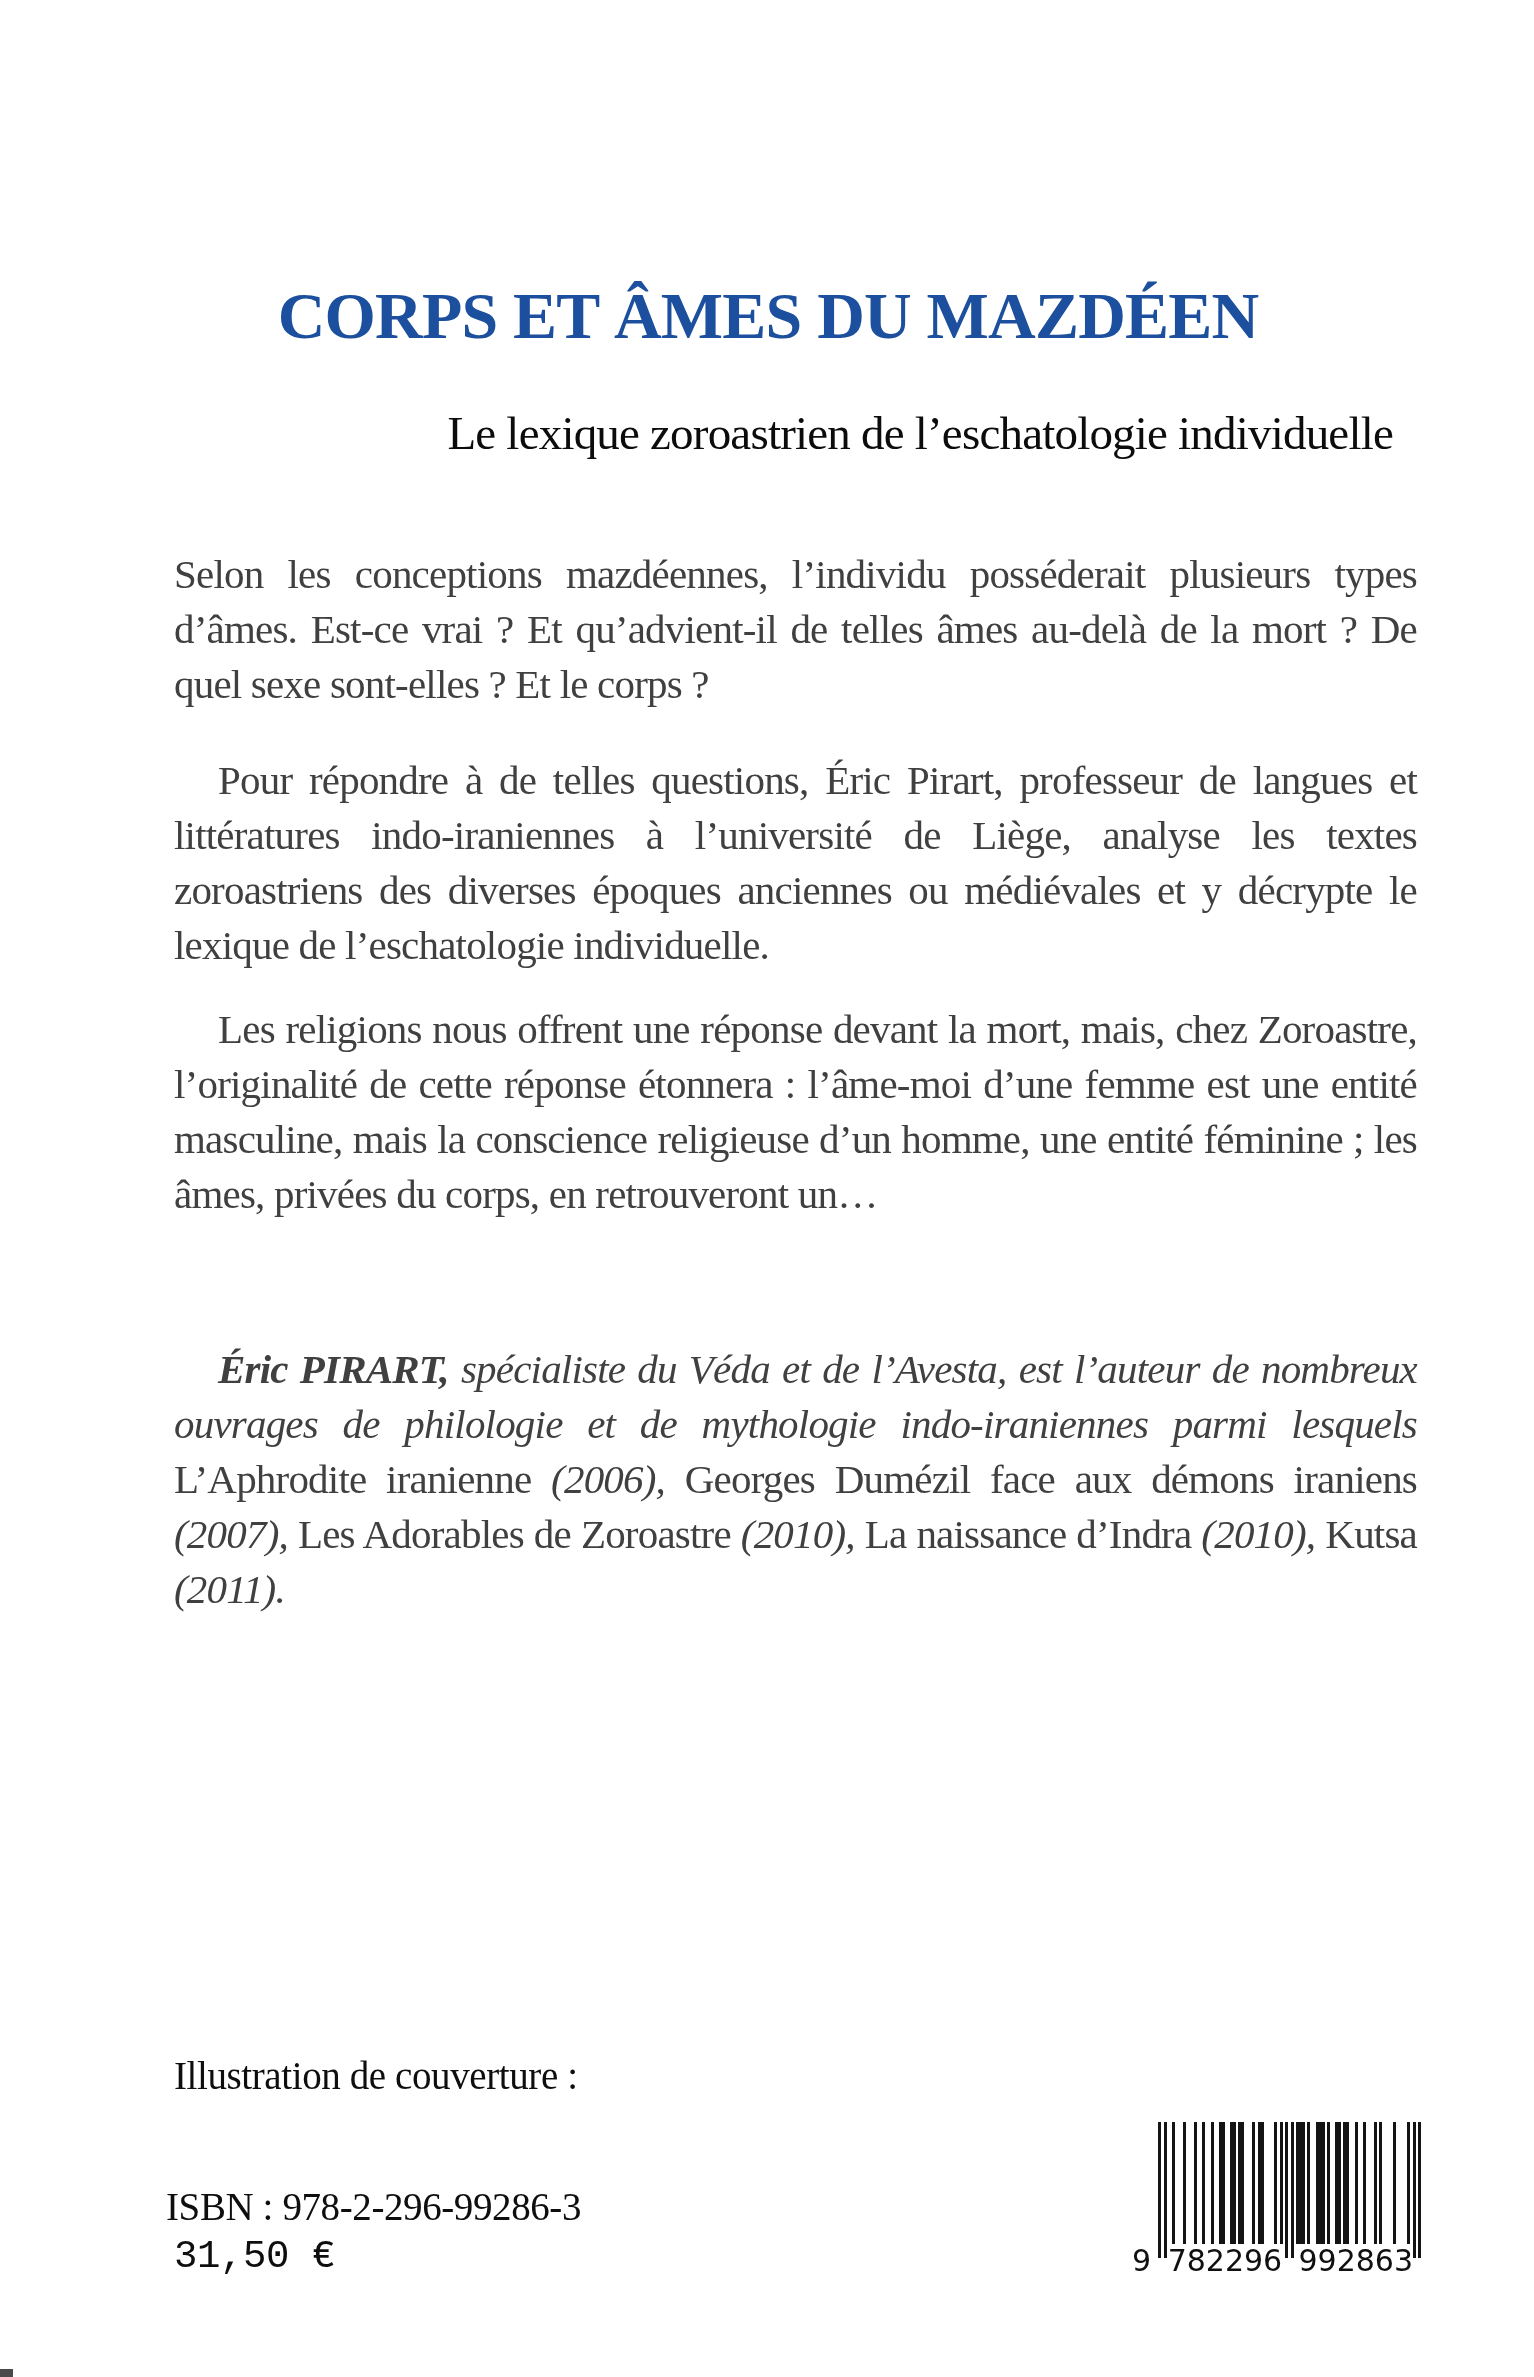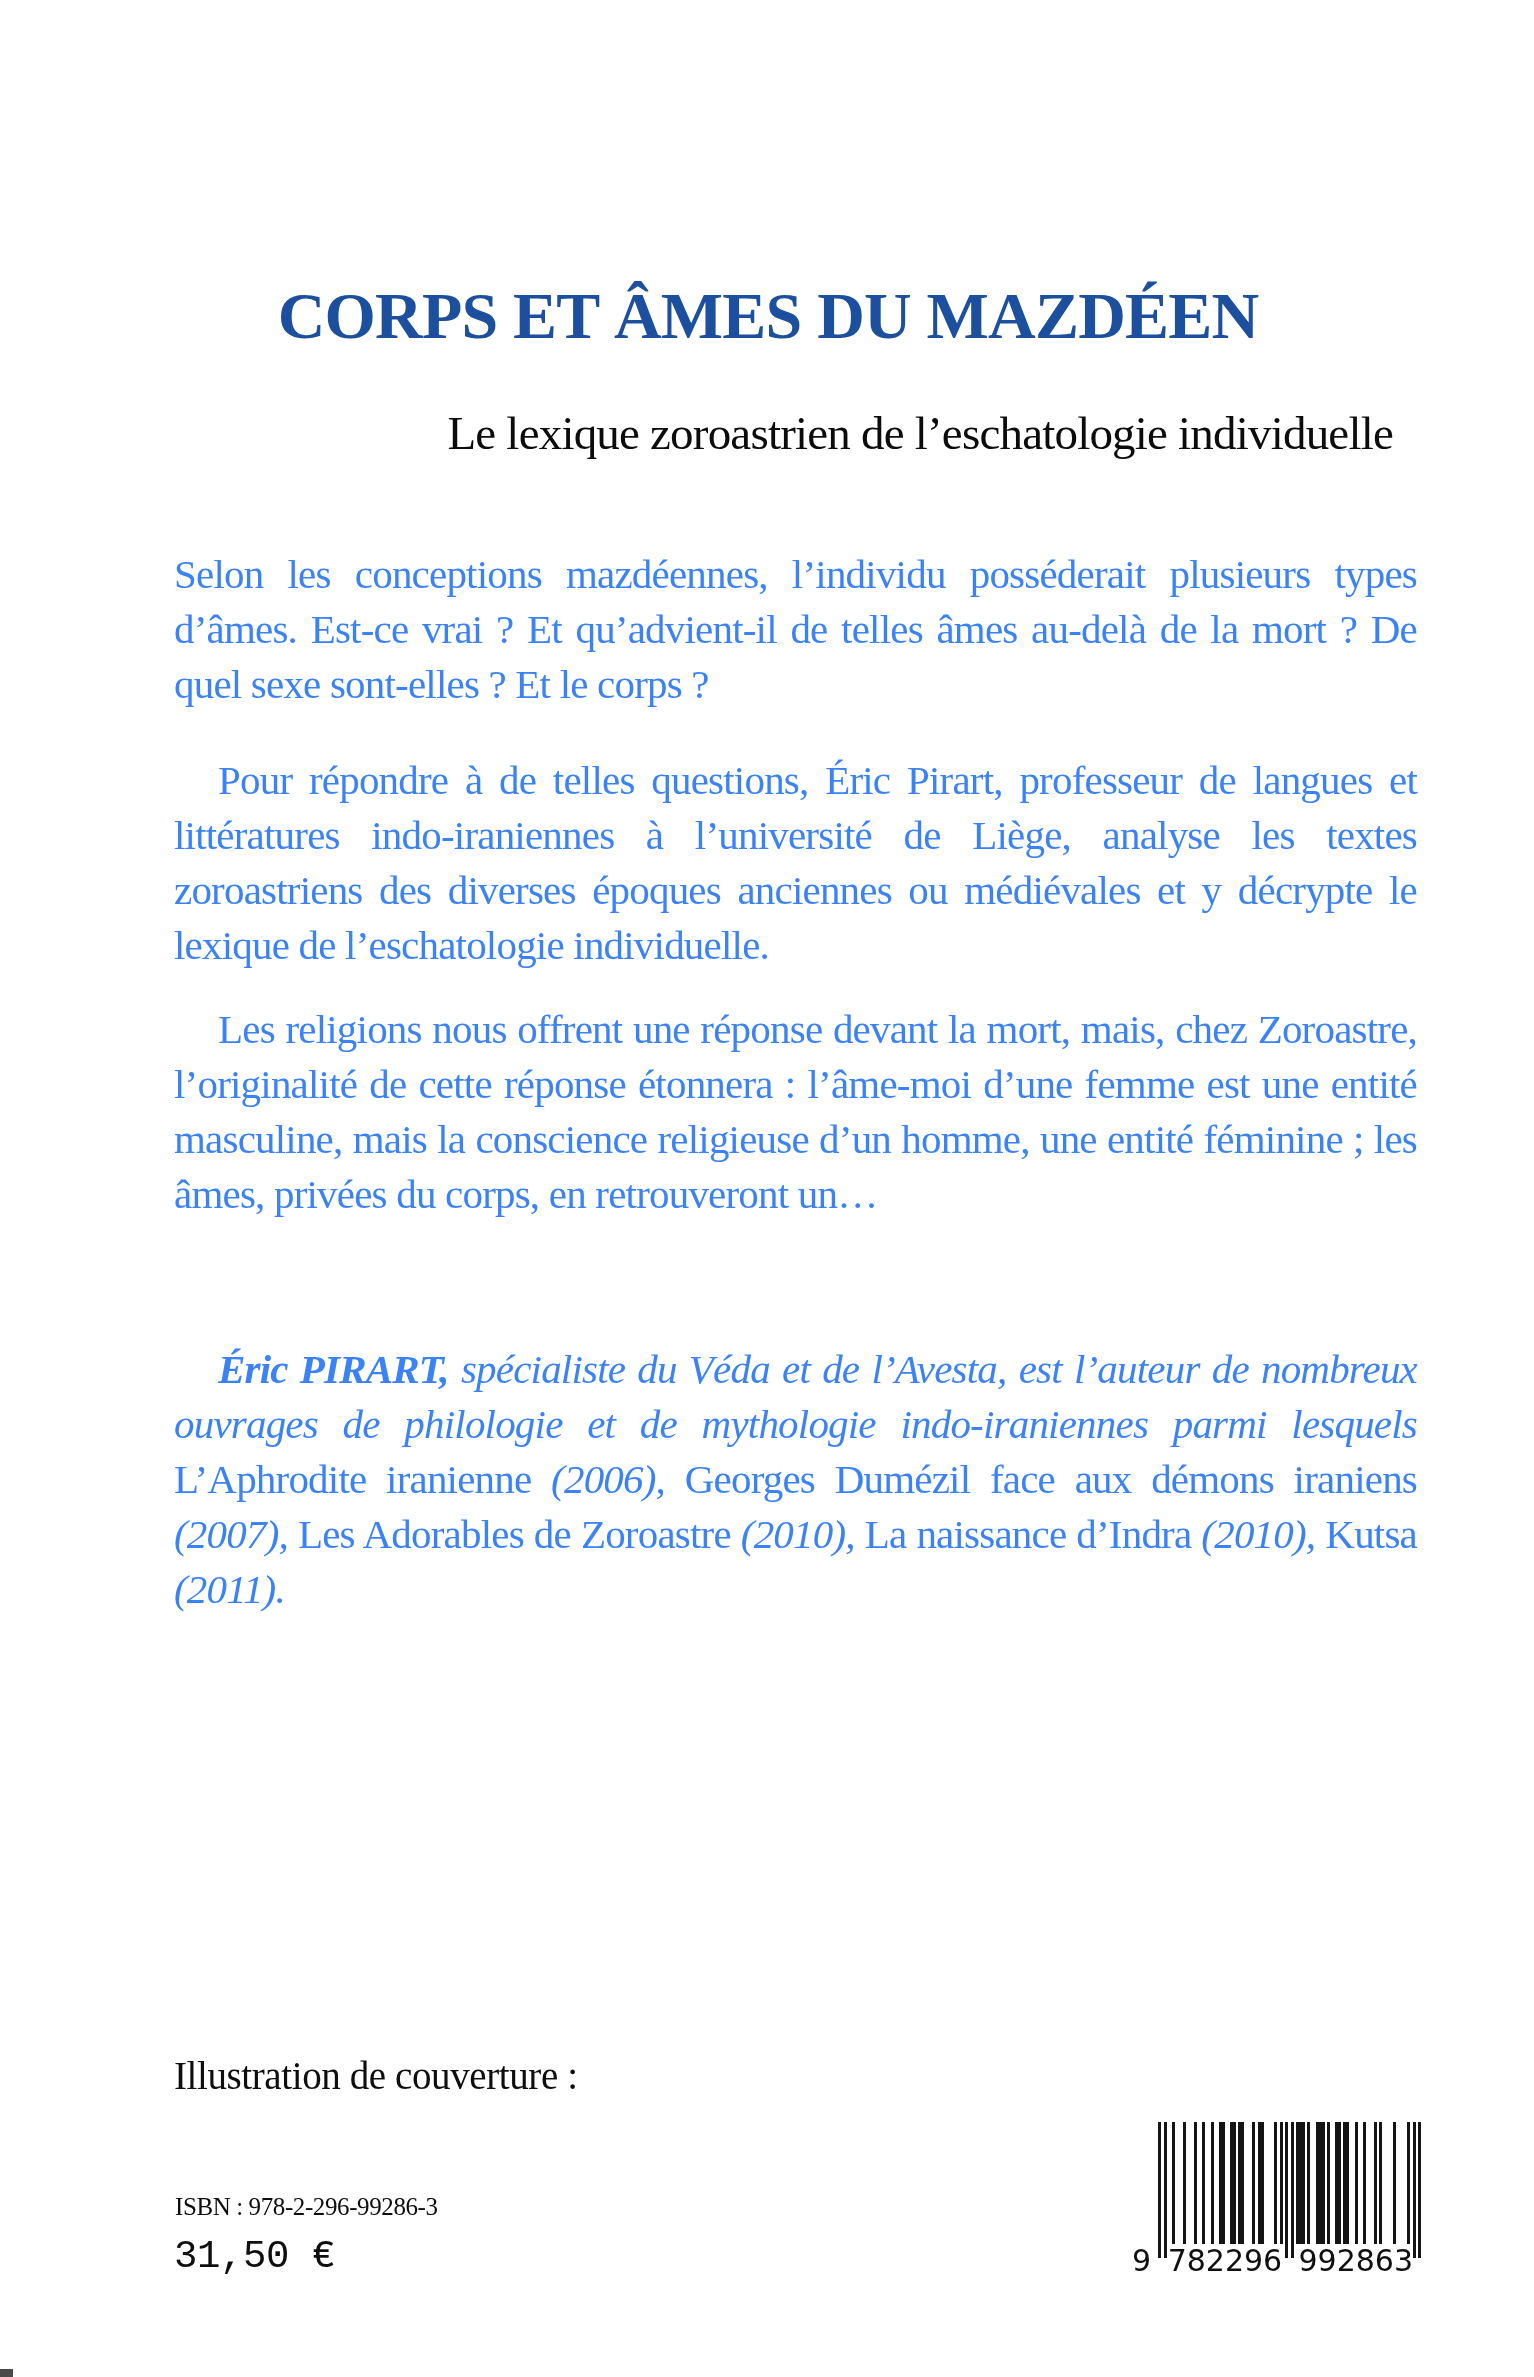--- a/index.html
+++ b/index.html
@@ -21,37 +21,37 @@
     position:absolute;left:143px;width:1250px;top:404px;
     margin:0;text-align:right;
     font-size:47px;line-height:59px;font-weight:normal;
     letter-spacing:-0.8px;color:#0c0c0c;
   }
   .body-text{
     position:absolute;left:174px;width:1243px;margin:0;
     font-size:41px;line-height:55px;
     letter-spacing:-0.8px;
     text-align:justify;
-    color:#3b82f6;
+    color:#404040;
   }
   .indent{text-indent:44px;}
   #para1{top:547px;}
   #para2{top:753px;}
   #para3{top:1002px;}
   #bio{top:1342px;}
   .it{font-style:italic;}
   .rm{font-style:normal;}
   .bi{font-style:italic;font-weight:bold;margin-top:48px;}
   #credit{
     position:absolute;left:174px;width:1243px;top:2052px;
     font-size:39px;line-height:48px;letter-spacing:-0.4px;
   }
   #isbn{
-    position:absolute;left:175px;width:839px;top:2183px;
-    font-size:25px;line-height:48px;letter-spacing:-0.4px;
+    position:absolute;left:166px;width:839px;top:2183px;
+    font-size:39px;line-height:48px;letter-spacing:-0.4px;
   }
   #price{
     position:absolute;left:174px;width:503px;top:2233px;
     font-size:39px;line-height:48px;letter-spacing:-0.4px;font-family:Liberation Mono, monospace;
   }
   #barcode{
     position:absolute;left:1158px;top:2122px;width:263px;height:156px;
   }
   #barcode-bars{position:absolute;left:0;top:0;width:263px;height:137px;}
   .bar{position:absolute;top:0;height:122px;background:#141414;}

